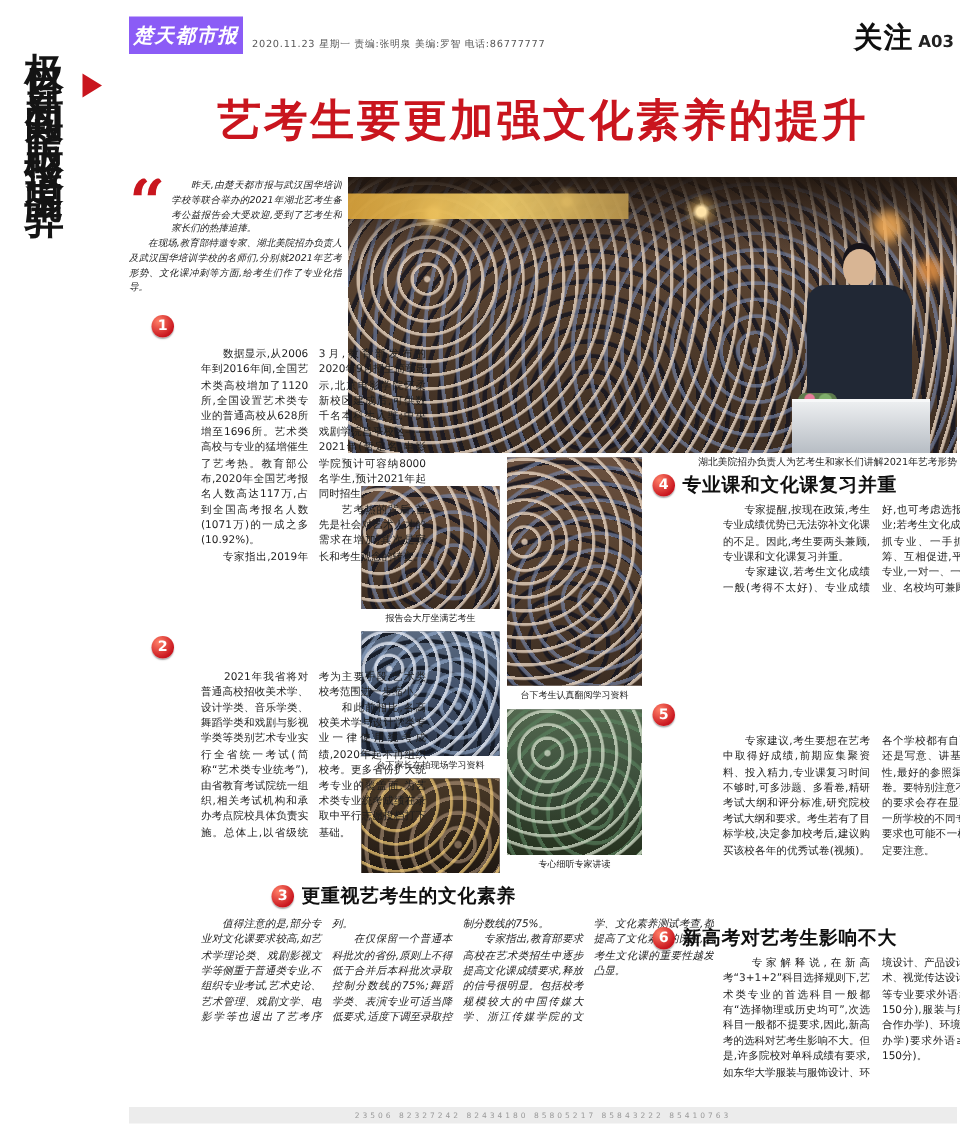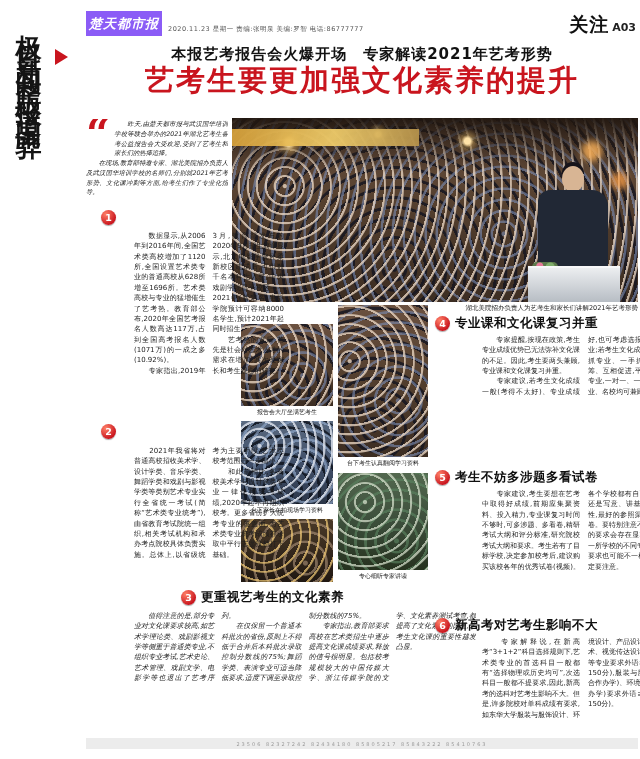--- a/index.html
+++ b/index.html
@@ -153,21 +153,20 @@
   <div class="side-title">极目新闻整版报道国骅</div>
   <div class="red-arrow"></div>
 
   <div class="masthead">楚天都市报</div>
   <div class="issue-info">2020.11.23 星期一  责编:张明泉  美编:罗智  电话:86777777</div>
   <div class="focus">
     <span class="focus-big">关注</span>
     <span class="focus-page">A03</span>
   </div>
 
-  <div class="kicker">本报艺考报告会火爆开场　专家解读2021年艺考形势</div>
   <div class="main-title">艺考生要更加强文化素养的提升</div>
   <div class="byline">□楚天都市报记者 郭会桥  摄影:楚天都市报记者 刘中灿</div>
 
   <div class="quote-block">
     <span class="quote-glyph">“</span>
     <div class="quote-text">　　昨天,由楚天都市报与武汉国华培训学校等联合举办的2021年湖北艺考生备考公益报告会大受欢迎,受到了艺考生和家长们的热捧追捧。</div>
     <div class="quote-text">　　在现场,教育部特邀专家、湖北美院招办负责人及武汉国华培训学校的名师们,分别就2021年艺考形势、文化课冲刺等方面,给考生们作了专业化指导。</div>
   </div>
 
   <div class="photo main-photo">
@@ -218,21 +217,20 @@
 
   <div class="sec-head sh4">
     <span class="numball">4</span>
     <span class="sec-title">专业课和文化课复习并重</span>
   </div>
   <div class="sec-body sb4">　　专家提醒,按现在政策,考生专业成绩优势已无法弥补文化课的不足。因此,考生要两头兼顾,专业课和文化课复习并重。
 　　专家建议,若考生文化成绩一般(考得不太好)、专业成绩好,也可考虑选报名校、名牌专业;若考生文化成绩突出,则一手抓专业、一手抓文化,两科统筹、互相促进,平行冲刺名校名专业,一对一、一科一策,名牌专业、名校均可兼顾。</div>
 
   <div class="sec-head sh5">
     <span class="numball">5</span>
-    <span class="sec-title">考生不妨多涉题多看试卷</span>
   </div>
   <div class="sec-body sb5">　　专家建议,考生要想在艺考中取得好成绩,前期应集聚资料、投入精力,专业课复习时间不够时,可多涉题、多看卷,精研考试大纲和评分标准,研究院校考试大纲和要求。考生若有了目标学校,决定参加校考后,建议购买该校各年的优秀试卷(视频)。各个学校都有自己风格,重写实还是写意、讲基础还是强调个性,最好的参照渠道就是优秀试卷。要特别注意不同学校对考生的要求会存在显著差别,甚至同一所学校的不同专业对于考生的要求也可能不一样,因此,考生一定要注意。</div>
 
   <div class="sec-head sh6">
     <span class="numball">6</span>
     <span class="sec-title">新高考对艺考生影响不大</span>
   </div>
   <div class="sec-body sb6">　　专家解释说,在新高考“3+1+2”科目选择规则下,艺术类专业的首选科目一般都有“选择物理或历史均可”,次选科目一般都不提要求,因此,新高考的选科对艺考生影响不大。但是,许多院校对单科成绩有要求,如东华大学服装与服饰设计、环境设计、产品设计、数字媒体艺术、视觉传达设计、艺术与科技等专业要求外语≥70分(满分为150分),服装与服饰设计(中外合作办学)、环境设计(中外合作办学)要求外语≥90分(满分为150分)。</div>
 
   <div class="footer-bar">

